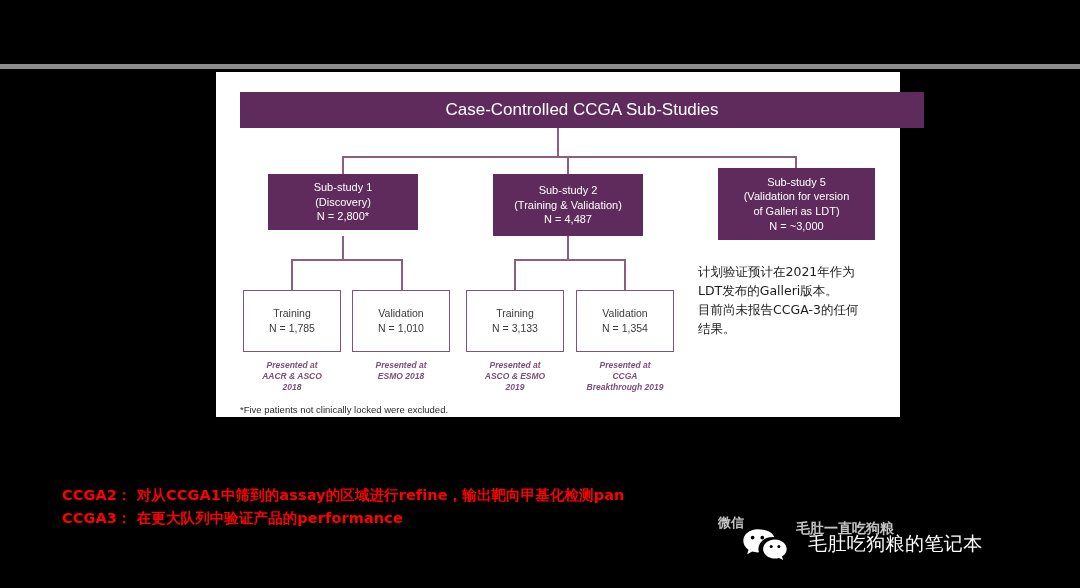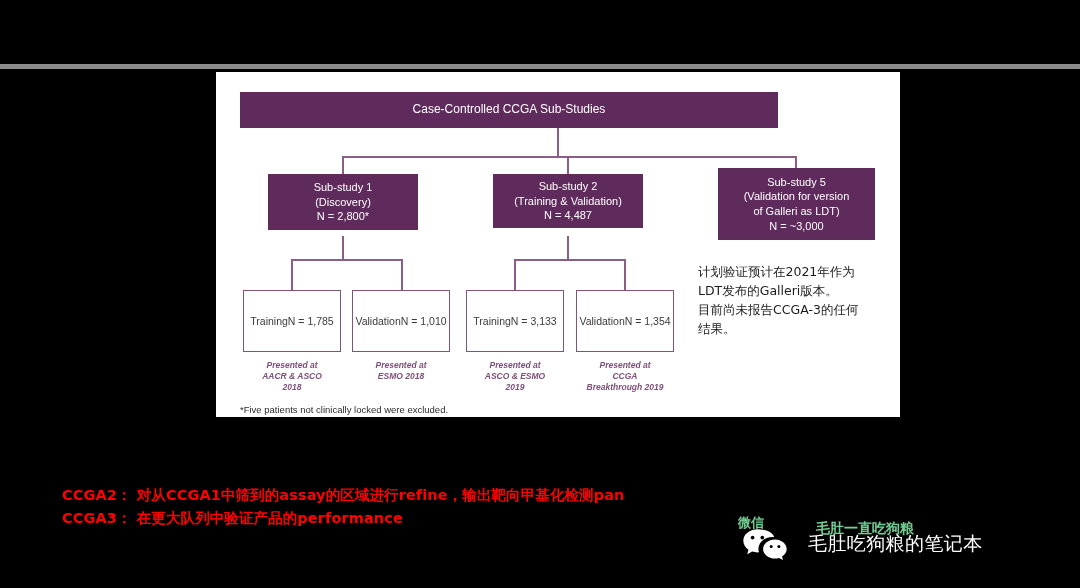--- a/index.html
+++ b/index.html
@@ -60,21 +60,21 @@
     text-align: center;
     line-height: 1.33;
   }
 
   .node-outline {
     position: absolute;
     background: #ffffff;
     border: 1.6px solid #7d5579;
     color: #3b3b3b;
     display: flex;
-    flex-direction: row;
+    flex-direction: column;
     align-items: center;
     justify-content: center;
     text-align: center;
     line-height: 1.4;
   }
 
   .connector {
     position: absolute;
     background: #8a5f86;
   }
@@ -95,28 +95,28 @@
     top: 322px;
     font-size: 9.5px;
     color: #2b2b2b;
     white-space: nowrap;
   }
 
   
   #header-bar {
     left: 14px;
     top: 10px;
-    width: 538px;
+    width: 684px;
     height: 36px;
-    font-size: 12px;
+    font-size: 17px;
   }
 
   
   #substudy-1 { left: 42px;  top: 92px;  width: 150px; height: 56px; font-size: 11px; }
-  #substudy-2 { left: 267px; top: 92px;  width: 150px; height: 54px; font-size: 11px; }
+  #substudy-2 { left: 267px; top: 92px;  width: 150px; height: 62px; font-size: 11px; }
   #substudy-3 { left: 492px; top: 86px;  width: 157px; height: 72px; font-size: 11px; }
 
   
   #tv-1 { left: 17px;  top: 208px; width: 98px; height: 62px; font-size: 10.5px; }
   #tv-2 { left: 126px; top: 208px; width: 98px; height: 62px; font-size: 10.5px; }
   #tv-3 { left: 240px; top: 208px; width: 98px; height: 62px; font-size: 10.5px; }
   #tv-4 { left: 350px; top: 208px; width: 98px; height: 62px; font-size: 10.5px; }
 
   
   #cap-1 { left: 17px;  top: 278px; width: 98px; }
@@ -187,26 +187,25 @@
     font-family: "DejaVu Sans", sans-serif;
     font-size: 19px;
     color: #ffffff;
     white-space: nowrap;
     letter-spacing: 0.4px;
   }
 
   
   .wm {
     position: absolute;
-    color: #86efac;
+    color: #e5e5e5;
     font-family: "DejaVu Sans", sans-serif;
     font-weight: bold;
     white-space: nowrap;
     opacity: 0.85;
-    margin-left: 20px;
   }
   #wm-a { left: 718px; top: 514px; font-size: 13px; }
   #wm-b { left: 796px; top: 520px; font-size: 14px; }
 </style>
 </head>
 <body>
 
 <div id="stage">
 
   <div class="top-rule"></div>

